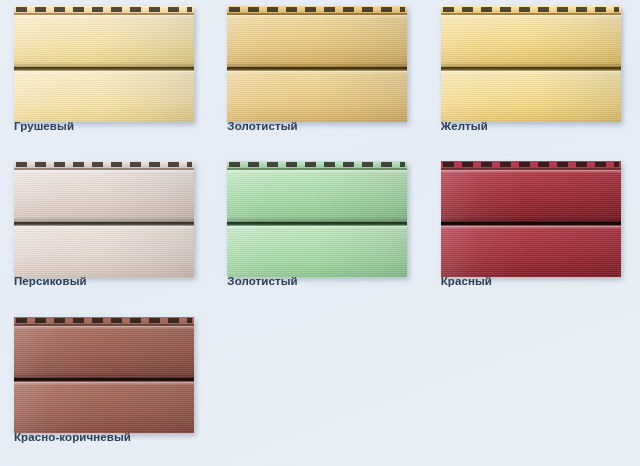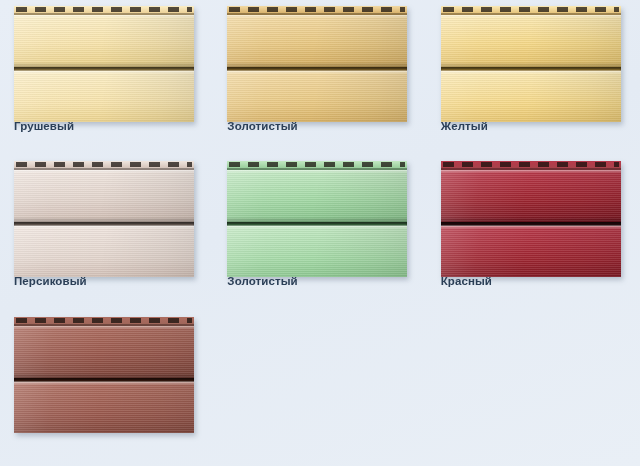--- a/index.html
+++ b/index.html
@@ -318,15 +318,16 @@
       <div class="groove" style="background: rgb(54, 24, 15);">
         <div class="groove-hi"></div>
       </div>
       <div class="board lower" style="background: linear-gradient(rgb(173, 109, 96) 0%, rgb(153, 88, 76) 60%, rgb(125, 68, 58) 100%);">
         <div class="grain"></div>
         <div class="sheen"></div>
         <div class="lip-top"></div>
         <div class="lip-bottom"></div>
       </div>
     </div>
+    <div class="caption">Красно-коричневый</div>
   </div>
 
 </div>
 
 </body></html>

